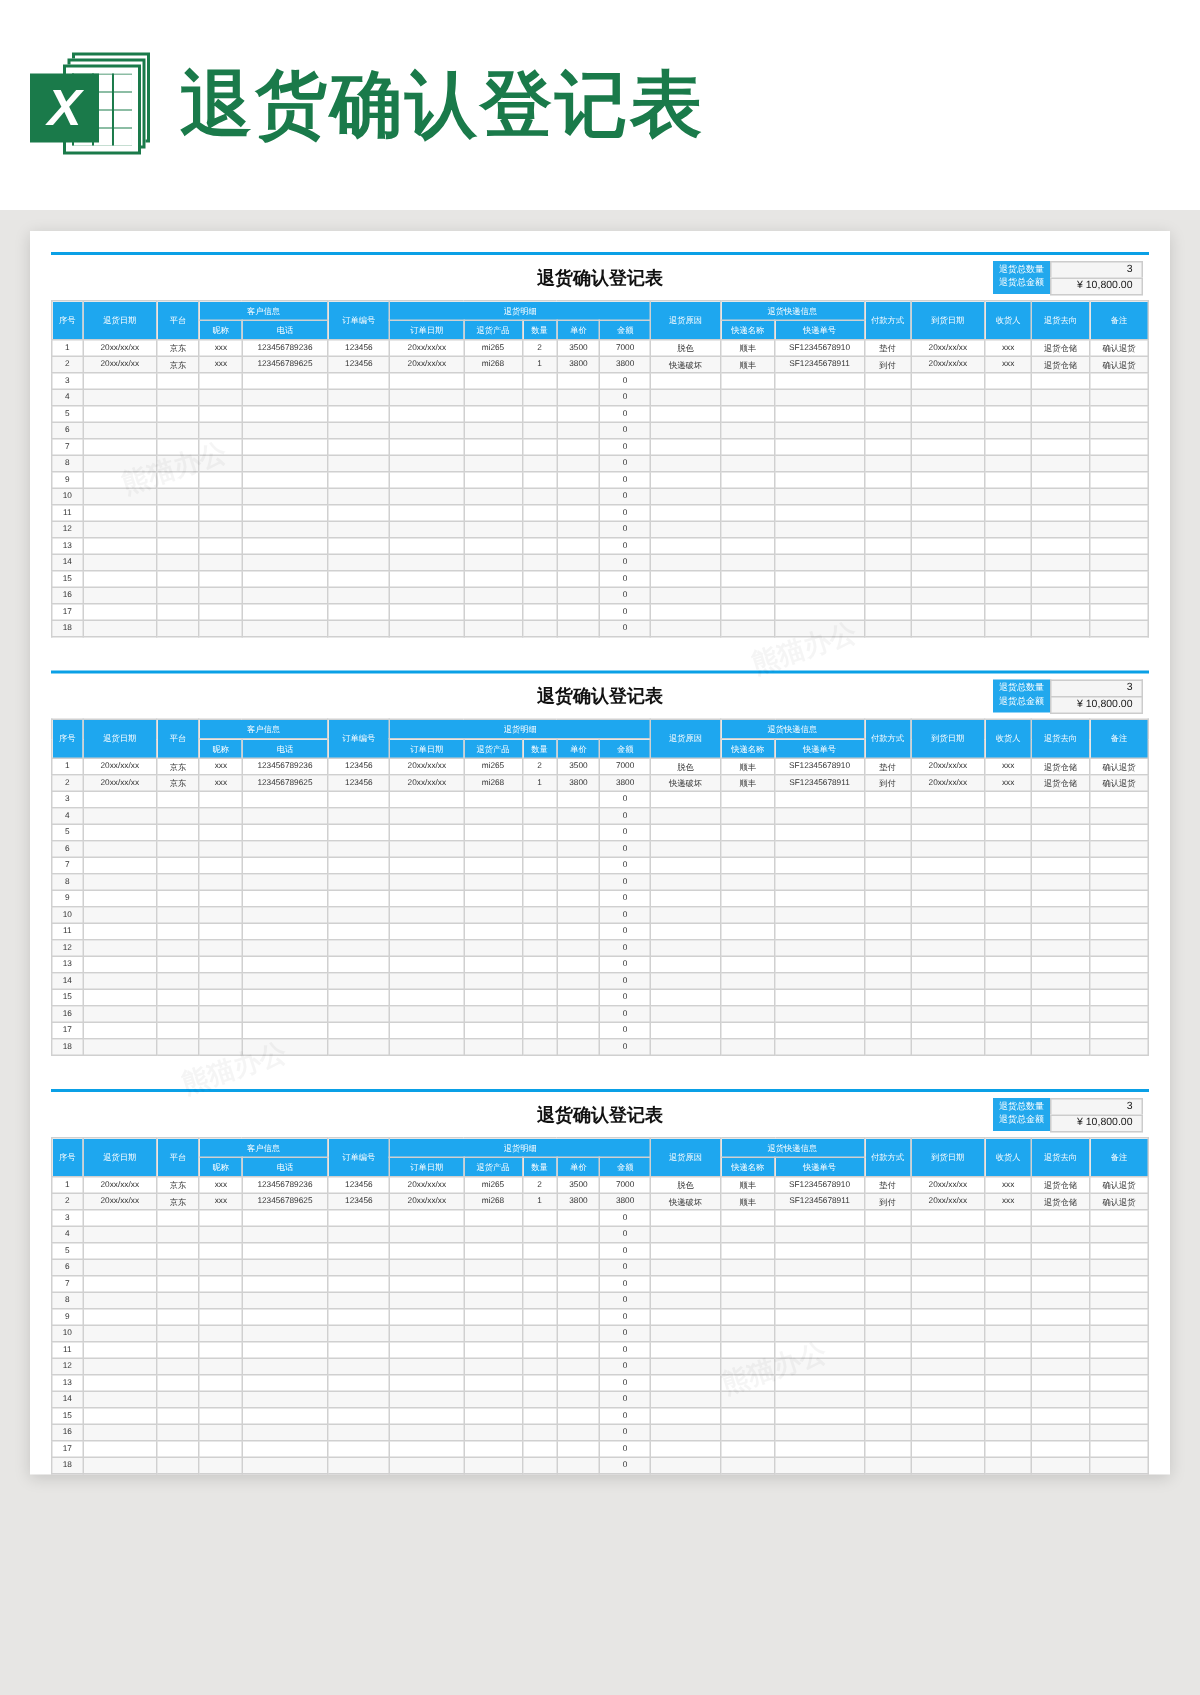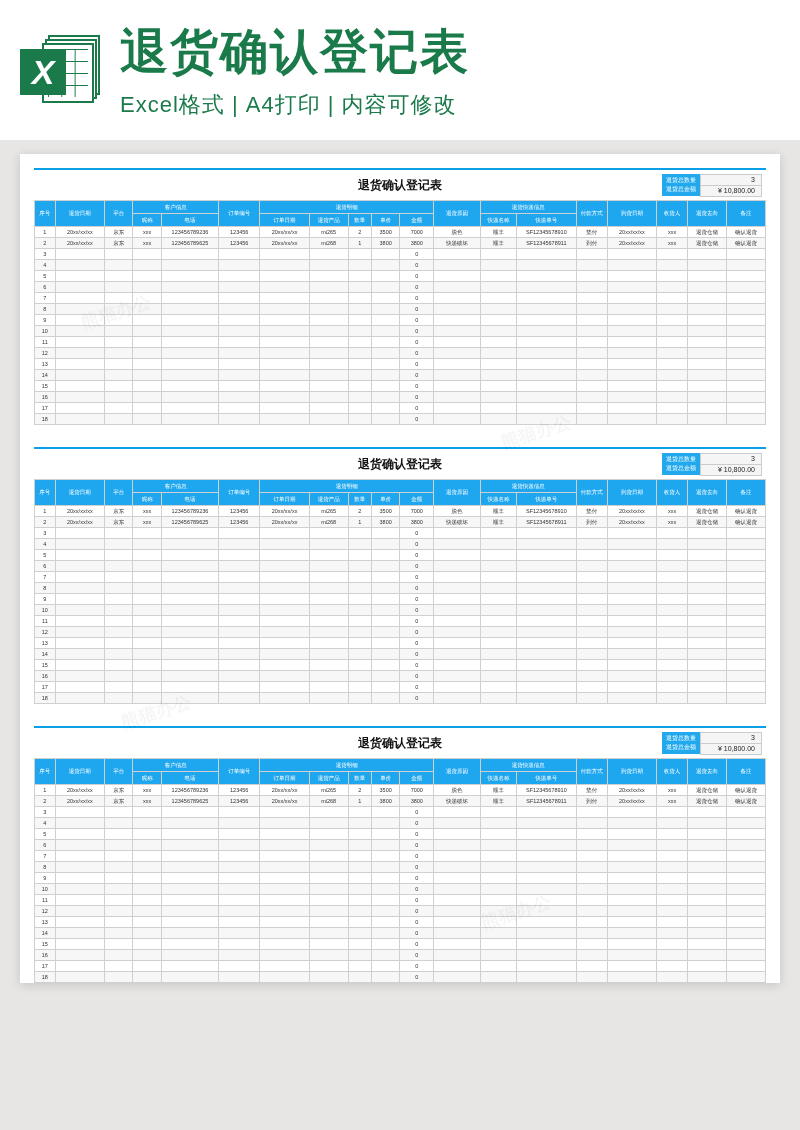--- a/index.html
+++ b/index.html
@@ -169,21 +169,20 @@
           <div class="grid"></div>
         </div>
       <div class="excel-page p3">
           <div class="grid"></div>
         </div>
     </div>
     <div class="excel-x">X</div>
   </div>
   <div class="banner-text">
     <div class="banner-title">退货确认登记表</div>
-    <div class="banner-sub">Excel格式 | A4打印 | 内容可修改</div>
   </div>
 </div>
 
 <div class="docwrap">
   <div id="sheets">
       <div class="sheet">
     <div class="sheet-head">
       <div class="sheet-title">退货确认登记表</div>
       <div class="summary">
         <div class="summary-labels">

